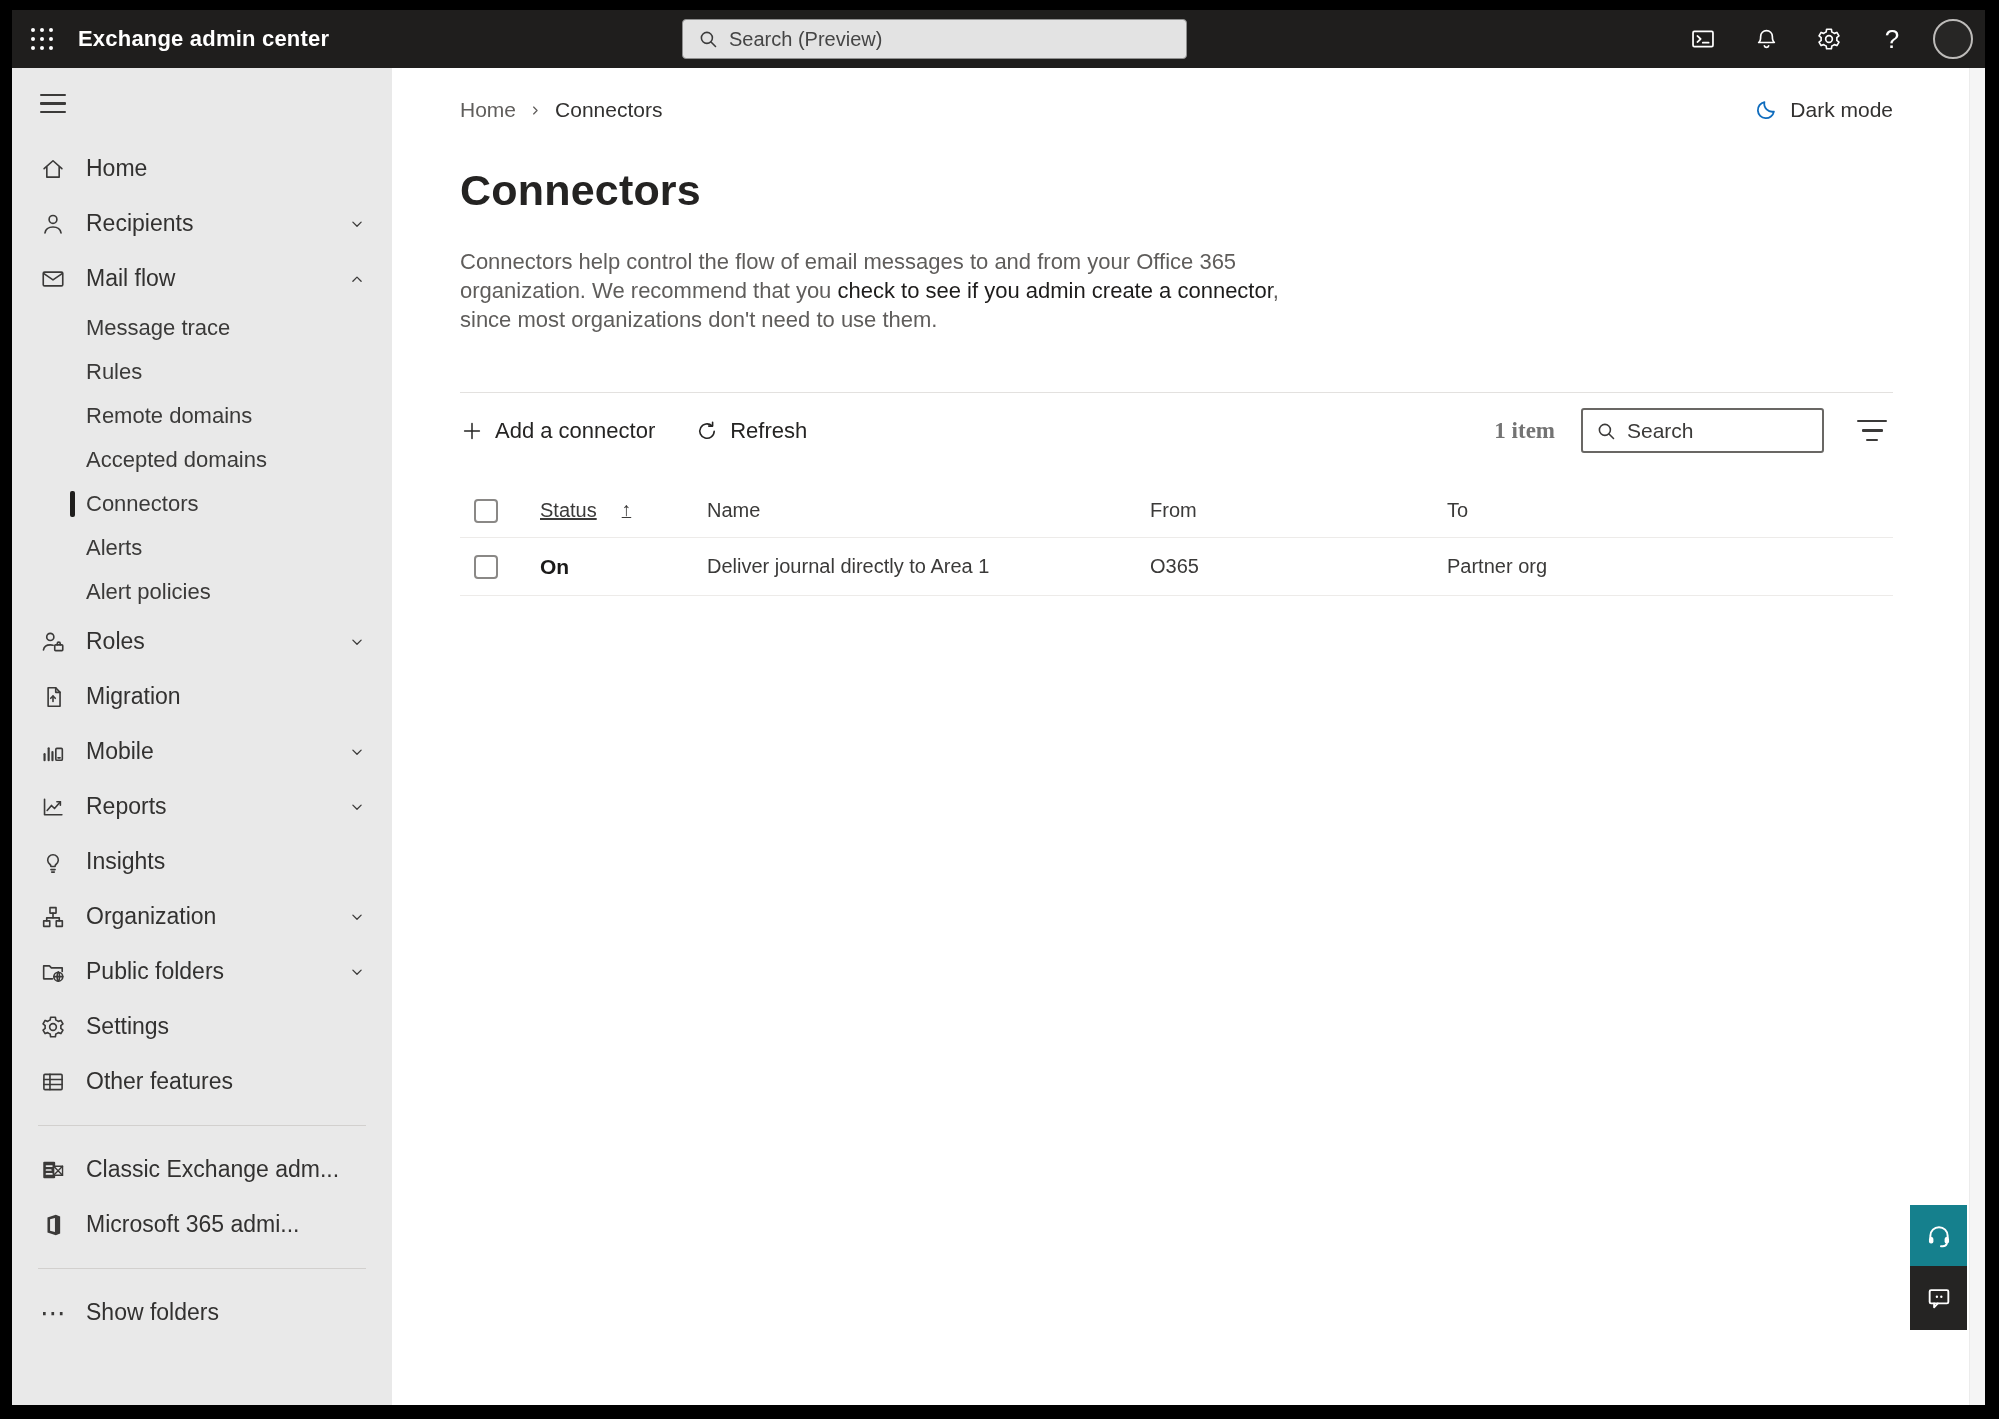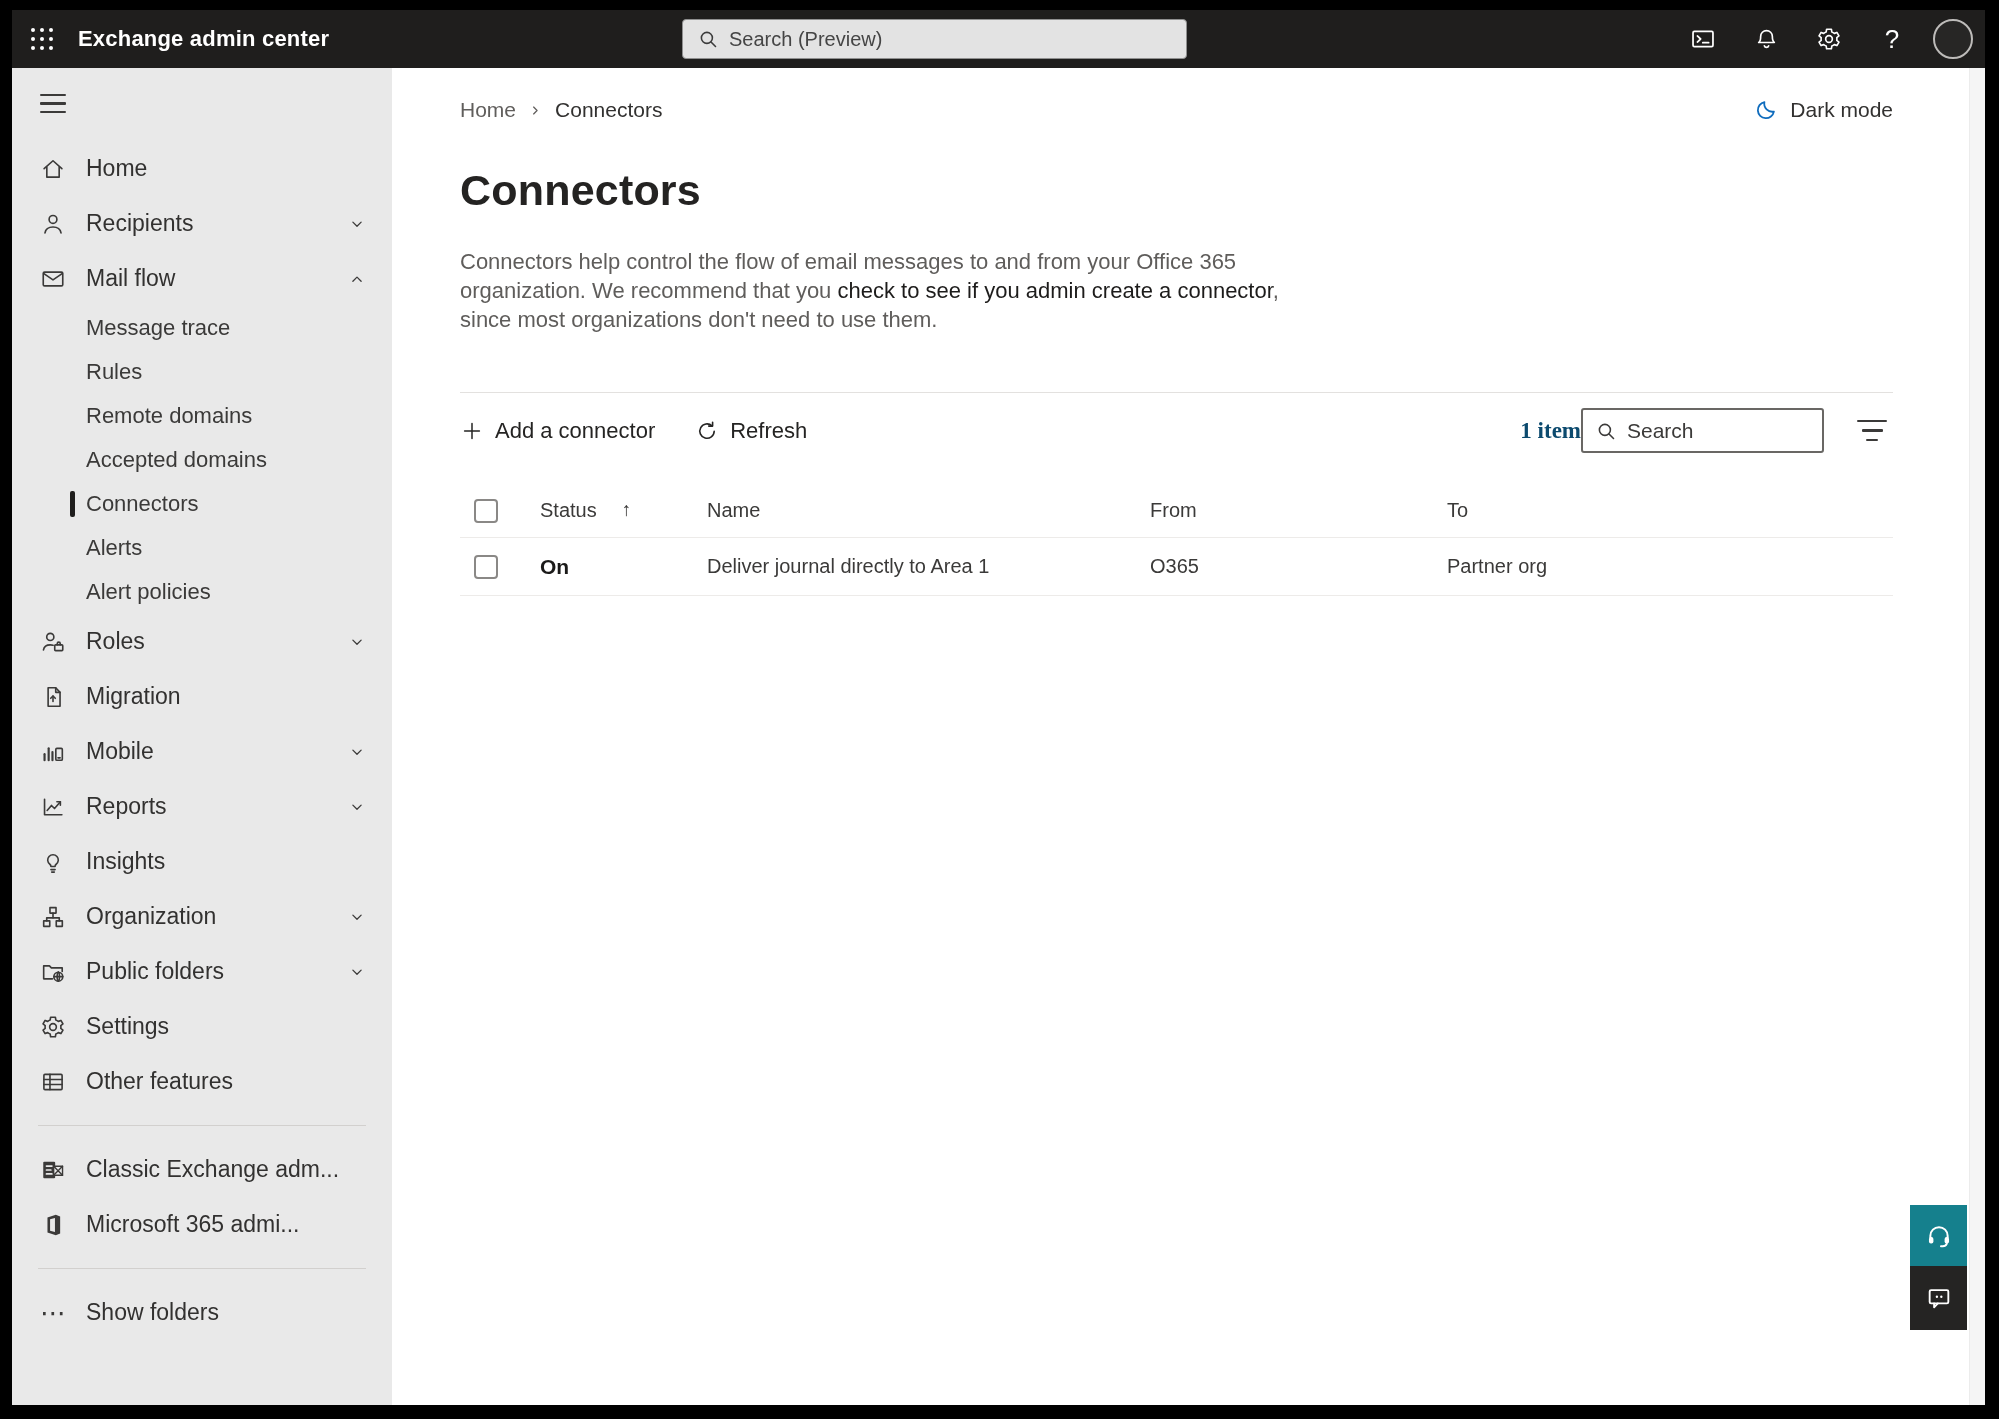--- a/index.html
+++ b/index.html
@@ -63,39 +63,39 @@
   .page-desc { margin-top: 32px; width: 852px; font-size: 22px; line-height: 29px; color: #5f5d5b; }
   .desc-link { color: #1d1c1b; cursor: pointer; }
 
   
   .toolbar { margin-top: 58px; border-top: 1px solid #e3e1df; height: 76px; display: flex; align-items: center; }
   .tb-btn { display: flex; align-items: center; gap: 11px; font-size: 22px; color: #252423; cursor: pointer; }
   .tb-btn svg { width: 24px; height: 24px; }
   .tb-btn + .tb-btn { margin-left: 40px; }
   .toolbar-right { margin-left: auto; display: flex; align-items: center; }
   .item-count { font-family: "Liberation Serif", "DejaVu Serif", serif; font-weight: 700;
-    font-size: 23px; color: #0c4a6e; }
+    font-size: 23px; color: #737373; margin-right: 26px; }
   .list-search { width: 243px; height: 45px; border: 2px solid #696764; border-radius: 3px;
     display: flex; align-items: center; padding: 2px 12px; gap: 10px; color: #3b3a39; background: #fff; }
   .list-search svg { width: 22px; height: 22px; flex: 0 0 auto; }
   .list-search input { flex: 1; min-width: 0; border: none; outline: none; font-size: 21px;
     color: #222; font-family: inherit; background: transparent; }
   .list-search input::placeholder { color: #3b3a39; opacity: 1; }
   .filter-btn { margin-left: 27px; display: flex; flex-direction: column; align-items: center; gap: 7px;
     cursor: pointer; padding: 6px; }
   .filter-btn i { height: 2.4px; background: #3b3a39; display: block; border-radius: 1px; }
 
   
   .grid { margin-top: 16px; }
   .grid-header, .grid-row { display: grid; grid-template-columns: 80px 167px 443px 297px 1fr; align-items: center; }
   .grid-header { height: 54px; font-size: 20px; color: #3b3a39; border-bottom: 1px solid #edebe9; }
   .grid-row { height: 58px; font-size: 20px; color: #3b3a39; border-bottom: 1px solid #edebe9; }
   .cell-checkbox { padding-left: 14px; }
   .checkbox { width: 24px; height: 24px; border: 2px solid #8a8886; border-radius: 4px; background: #fff; cursor: pointer; }
-  .status-header { display: flex; align-items: flex-start; gap: 25px; }
+  .status-header { display: flex; align-items: flex-start; gap: 25px; text-decoration: underline; }
   .sort-arrow { font-size: 19px; color: #3b3a39; }
   .row-status { font-weight: 700; font-size: 21px; color: #1b1a19; }
 
   
   .float-stack { position: absolute; top: 1195px; right: 18px; width: 57px; display: flex; flex-direction: column; z-index: 5; }
   .float-help { height: 61px; background: #15808d; display: grid; place-items: center; color: #fff; cursor: pointer; }
   .float-chat { height: 64px; background: #252423; display: grid; place-items: center; color: #fff; cursor: pointer; }
   .float-stack svg { width: 28px; height: 28px; }
 
   svg { stroke-linecap: round; stroke-linejoin: round; }

